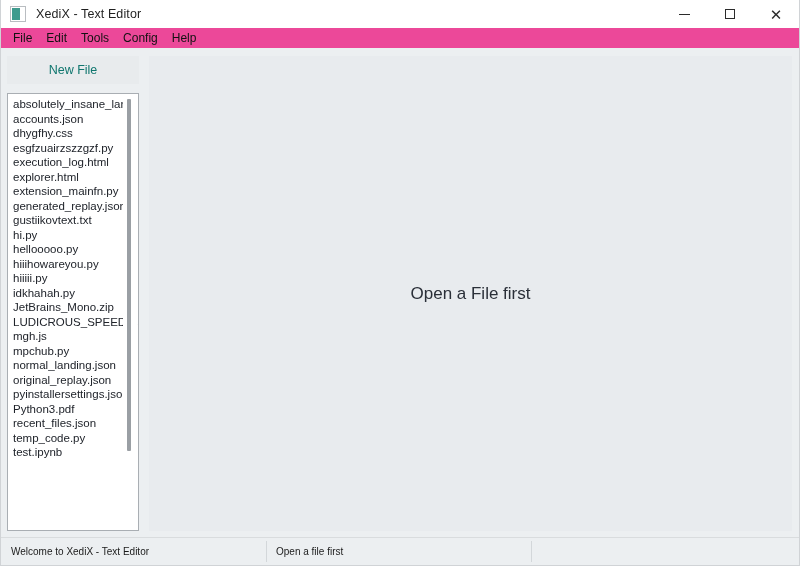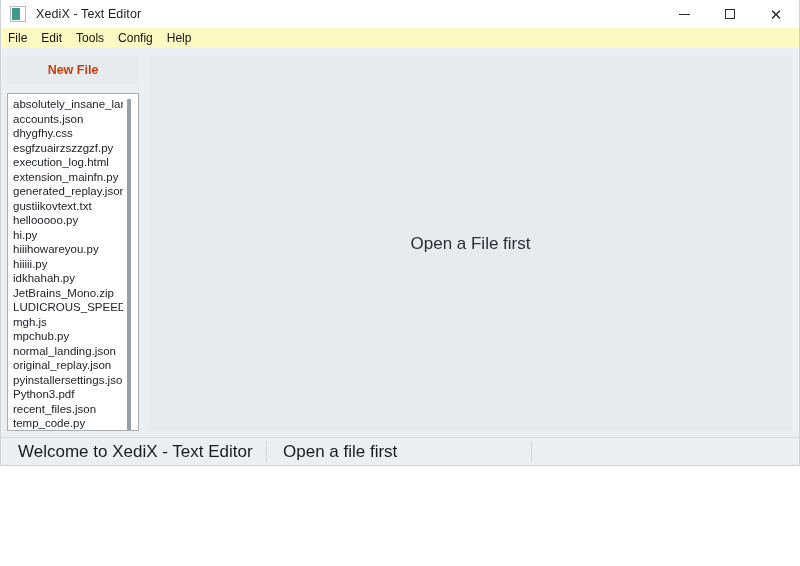--- a/index.html
+++ b/index.html
@@ -6,21 +6,21 @@
   html, body {
     margin: 0; padding: 0;
     width: 800px; height: 566px;
     overflow: hidden;
     background: #ffffff;
     font-family: "Liberation Sans", sans-serif;
   }
 
   #app {
     position: relative;
-    width: 800px; height: 466px;
+    width: 800px; height: 566px;
     background: #eceff1;
     display: flex;
     flex-direction: column;
     border: 1px solid #d0d3d6;
     border-top: none;
   }
 
   
   .titlebar {
     height: 28px;
@@ -70,23 +70,24 @@
     width: 10px; height: 10px; border: 1px solid #2b2b2b;
   }
   .glyph-close {
     font-size: 15px; line-height: 1; font-weight: 300;
   }
 
   
   .menubar {
     height: 20px;
     min-height: 20px;
-    background: #fef9c3;
-    display: flex;
-    align-items: center;
+    background: #ec4899;
+    display: flex;
+    align-items: center;
+    padding-left: 5px;
   }
   .menu-item {
     font-size: 12px;
     color: #121212;
     padding: 2px 7px;
     cursor: default;
   }
 
   
   .body-area {
@@ -101,29 +102,28 @@
   .sidebar {
     width: 142px;
     min-width: 142px;
     display: flex;
     flex-direction: column;
     padding: 8px 4px 6px 6px;
   }
   .new-file-btn {
     height: 28px;
     background: #e8ebed;
-    color: #c2410c;
+    color: #0f766e;
     font-size: 12.5px;
     display: flex;
     align-items: center;
     justify-content: center;
     border: none;
     margin-bottom: 9px;
     cursor: pointer;
-    font-weight: bold;
   }
 
   .file-list-wrap {
     flex: 1;
     background: #ffffff;
     border: 1px solid #a9aeb3;
     position: relative;
     overflow: hidden;
     min-height: 0;
   }
@@ -183,23 +183,23 @@
     min-height: 28px;
     background: #eceff1;
     border-top: 1px solid #d9dcde;
     display: flex;
     align-items: stretch;
     position: relative;
   }
   .status-cell {
     display: flex;
     align-items: center;
-    font-size: 17px;
+    font-size: 10px;
     color: #1b1b1b;
-    padding-left: 17px;
+    padding-left: 10px;
     position: relative;
     text-align: right;
   }
   .status-cell.one { width: 265px; }
   .status-cell.two { width: 265px; }
   .status-cell.three { flex: 1; }
   .status-cell.two::before,
   .status-cell.three::before {
     content: "";
     position: absolute;
@@ -242,25 +242,26 @@
     <div class="sidebar">
       <div class="new-file-btn">New File</div>
 
       <div class="file-list-wrap">
         <div class="file-list" id="file-list">
             <div class="file-item">absolutely_insane_land</div>
             <div class="file-item">accounts.json</div>
             <div class="file-item">dhygfhy.css</div>
             <div class="file-item">esgfzuairzszzgzf.py</div>
             <div class="file-item">execution_log.html</div>
+            <div class="file-item">explorer.html</div>
             <div class="file-item">extension_mainfn.py</div>
             <div class="file-item">generated_replay.json</div>
             <div class="file-item">gustiikovtext.txt</div>
+            <div class="file-item">hi.py</div>
             <div class="file-item">hellooooo.py</div>
-            <div class="file-item">hi.py</div>
             <div class="file-item">hiiihowareyou.py</div>
             <div class="file-item">hiiiii.py</div>
             <div class="file-item">idkhahah.py</div>
             <div class="file-item">JetBrains_Mono.zip</div>
             <div class="file-item">LUDICROUS_SPEED.jsc</div>
             <div class="file-item">mgh.js</div>
             <div class="file-item">mpchub.py</div>
             <div class="file-item">normal_landing.json</div>
             <div class="file-item">original_replay.json</div>
             <div class="file-item">pyinstallersettings.json</div>

